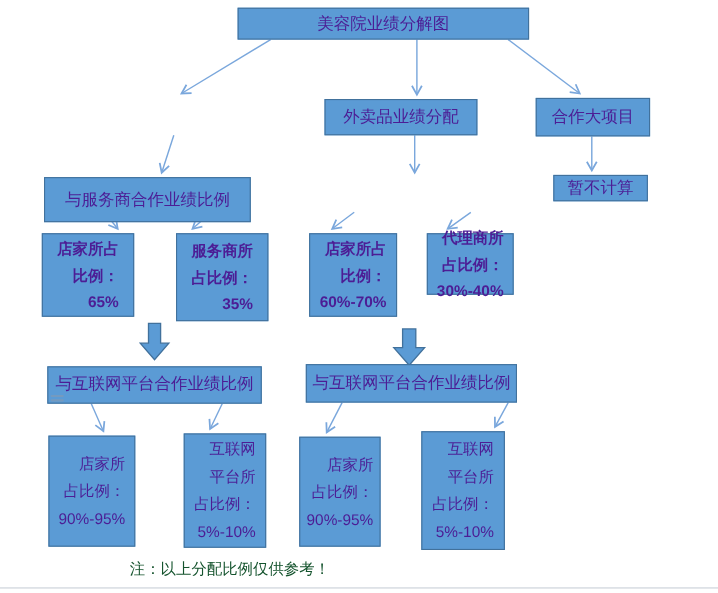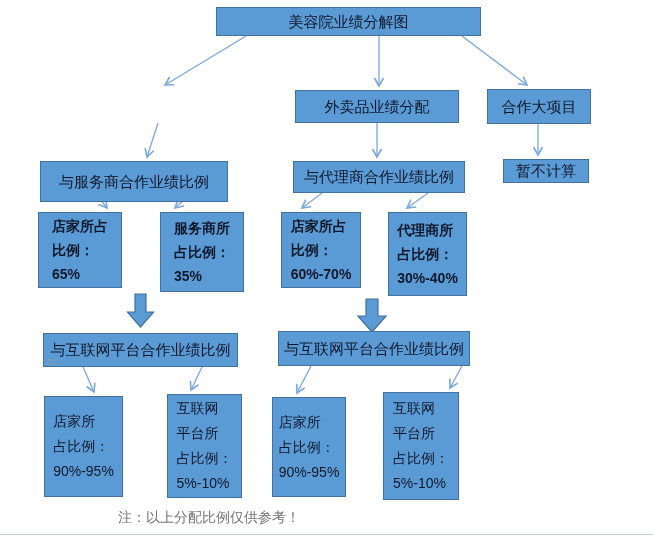--- a/index.html
+++ b/index.html
@@ -6,32 +6,32 @@
   .canvas{
     position:relative;width:653px;height:539px;background:#ffffff;overflow:hidden;
     font-family:"Liberation Sans","DejaVu Sans",sans-serif;
   }
   .layer{position:absolute;left:0;top:0;width:653px;height:539px;}
   .node{
     position:absolute;
     background:#5b9bd5;
     border:1.5px solid #41719c;
     box-sizing:border-box;
-    color:#0f172a;
+    color:#4c1d95;
     display:flex;align-items:center;justify-content:center;
-    text-align:left;
+    text-align:right;
     white-space:pre-line;
     font-size:15px;
     line-height:1.3;
   }
   .node.sm{font-size:14px;line-height:24px;font-weight:bold;}
   .node.tall{font-size:14px;line-height:25px;}
   .note{
     position:absolute;left:118px;top:509px;
-    color:#737373;font-size:14px;
+    color:#14532d;font-size:14px;
     font-family:"Liberation Serif","DejaVu Serif",serif;
     white-space:nowrap;
   }
   .bottom-divider{
     position:absolute;left:0;top:534px;width:653px;height:1px;
     background:#c9cfd8;
   }
   .anchor-mark{
     position:absolute;left:46px;top:357px;width:12px;height:12px;opacity:.55;
   }
@@ -66,43 +66,42 @@
       <line x1="311" y1="366" x2="297" y2="393" marker-end="url(#vhead)"></line>
       <line x1="462" y1="366" x2="450" y2="388" marker-end="url(#vhead)"></line>
     </g>
     <path d="M135,294 L146,294 L146,312 L153.5,312 L140.5,327 L127.5,312 L135,312 Z" fill="#5b9bd5" stroke="#41719c" stroke-width="1.2"></path>
     <path d="M366,299 L378,299 L378,316 L386,316 L372,332 L358,316 L366,316 Z" fill="#5b9bd5" stroke="#41719c" stroke-width="1.2"></path>
   </svg>
 
   <div class="node" style="left:216px;top:7px;width:265px;height:29px">美容院业绩分解图</div>
 
 
-  <div class="node" style="left:295px;top:90px;width:164px;height:33px">外卖品业绩分配</div>
+  <div class="node" style="left:295px;top:90px;width:139px;height:33px">外卖品业绩分配</div>
 
   <div class="node" style="left:487px;top:89px;width:104px;height:35px">合作大项目</div>
 
   <div class="node" style="left:40px;top:161px;width:188px;height:41px">与服务商合作业绩比例</div>
 
-  <div class="node" style="left:293px;top:161px;width:172px;height:32px">与代理商合作业绩比例</div>
 
   <div class="node" style="left:503px;top:159px;width:86px;height:24px">暂不计算</div>
 
   <div class="node sm" style="left:38px;top:212px;width:84px;height:76px">店家所占
 比例：
 65%</div>
 
   <div class="node sm" style="left:160px;top:212px;width:84px;height:80px">服务商所
 占比例：
 35%</div>
 
   <div class="node sm" style="left:281px;top:212px;width:80px;height:76px">店家所占
 比例：
 60%-70%</div>
 
-  <div class="node sm" style="left:388px;top:212px;width:79px;height:84px">代理商所
+  <div class="node sm" style="left:388px;top:212px;width:79px;height:56px">代理商所
 占比例：
 30%-40%</div>
 
   <div class="node" style="left:43px;top:333px;width:195px;height:34px">与互联网平台合作业绩比例</div>
 
   <div class="node" style="left:278px;top:331px;width:192px;height:35px">与互联网平台合作业绩比例</div>
 
   <div class="node tall" style="left:44px;top:396px;width:79px;height:101px">店家所
 占比例：
 90%-95%</div>

